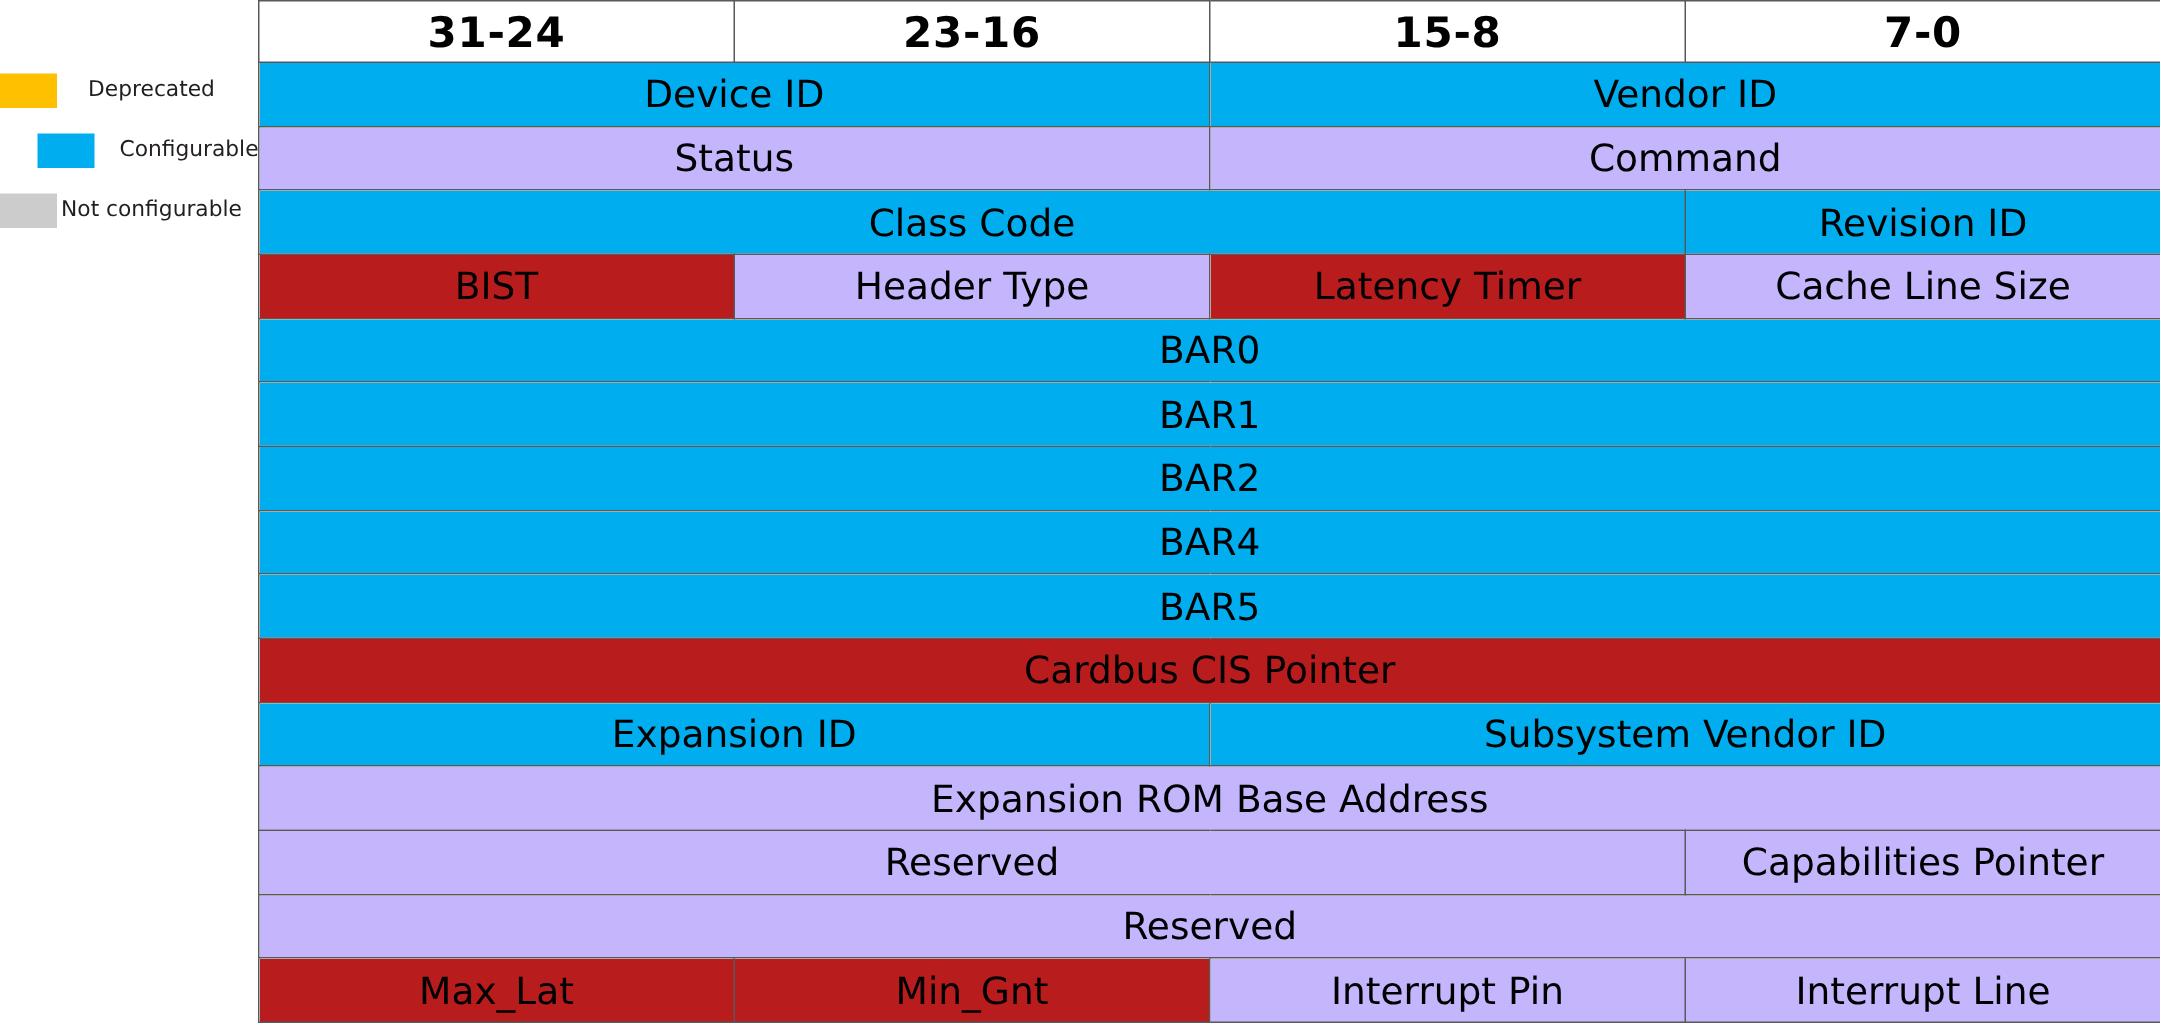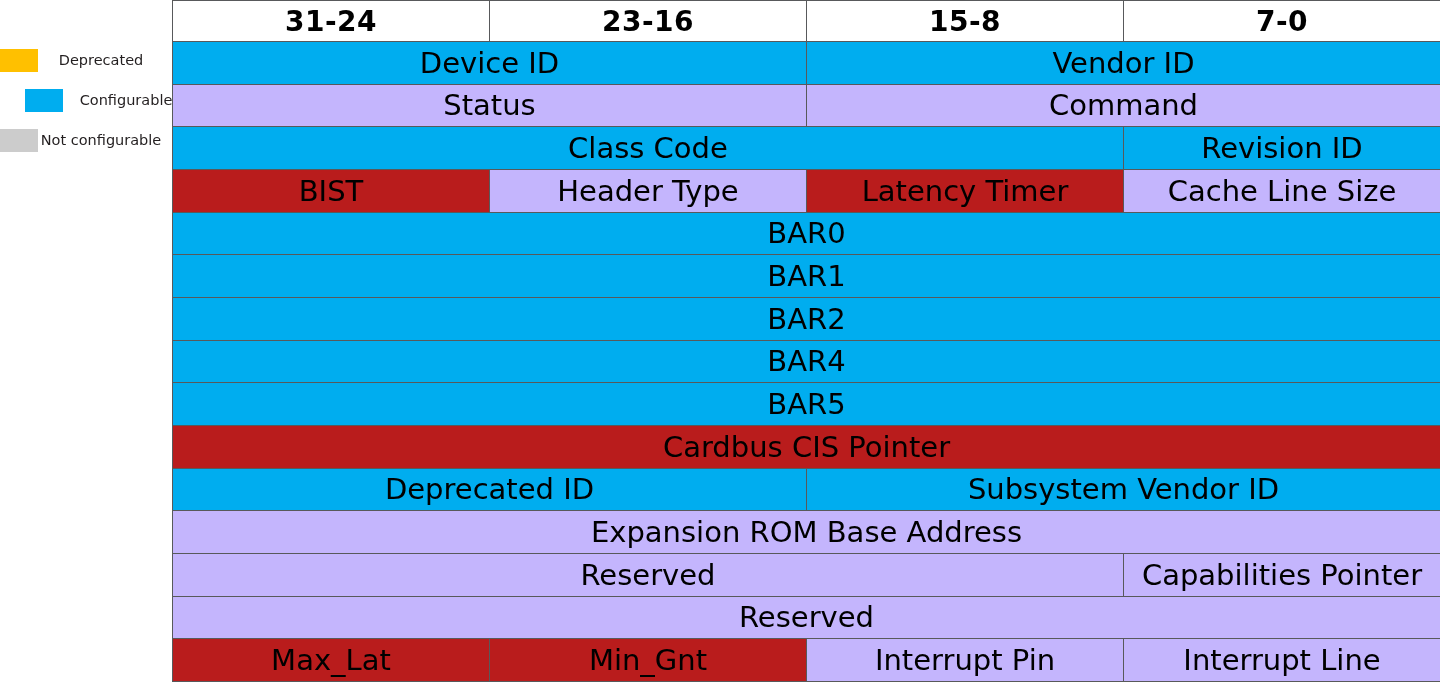--- a/index.html
+++ b/index.html
@@ -80,21 +80,21 @@
 
   #cfg-table thead th {
     background: #ffffff;
     font-size: 28px;
     font-weight: bold;
     letter-spacing: 0.5px;
     border-top: 1px solid #58595b;
   }
 
   #cfg-table tbody td {
-    font-size: 29px;
+    font-size: 25px;
     font-weight: normal;
     margin-top: 40px;
   }
 
   td.c-blue  { background: #00ADEF; }
   td.c-amber { background: #b91c1c; }
   td.c-gray  { background: #c4b5fd; }
 </style>
 </head>
 <body>
@@ -162,21 +162,21 @@
         <tr>
           <td class="c-blue" colspan="4">BAR4</td>
         </tr>
         <tr>
           <td class="c-blue" colspan="4">BAR5</td>
         </tr>
         <tr>
           <td class="c-amber" colspan="4">Cardbus CIS Pointer</td>
         </tr>
         <tr>
-          <td class="c-blue" colspan="2">Deprecated ID</td>
+          <td class="c-blue" colspan="2">Expansion ID</td>
           <td class="c-blue" colspan="2">Subsystem Vendor ID</td>
         </tr>
         <tr>
           <td class="c-gray" colspan="4">Expansion ROM Base Address</td>
         </tr>
         <tr>
           <td class="c-gray" colspan="3">Reserved</td>
           <td class="c-gray" colspan="1">Capabilities Pointer</td>
         </tr>
         <tr>

